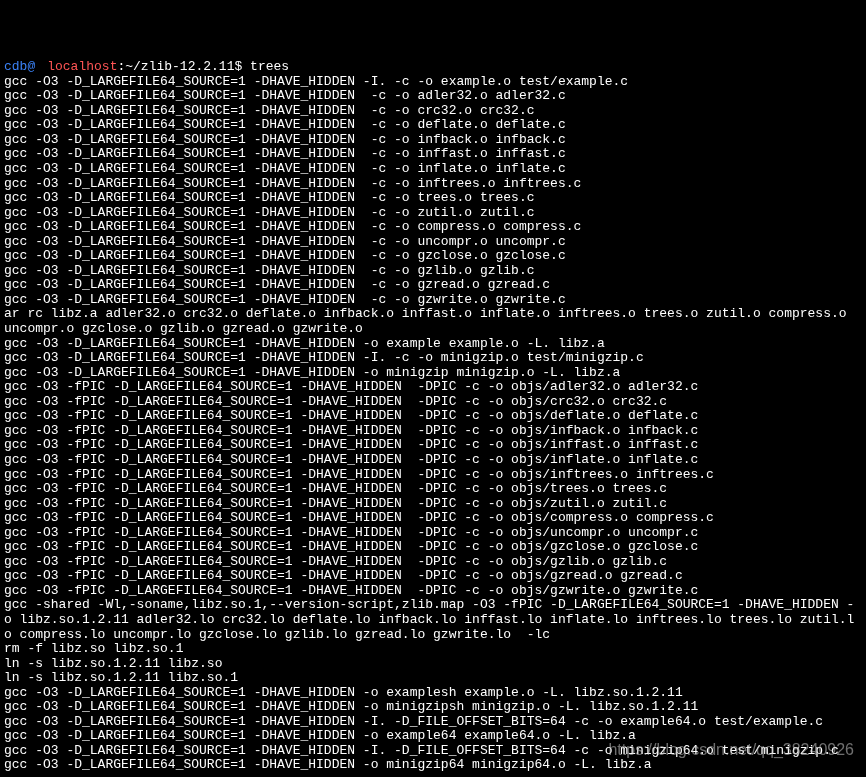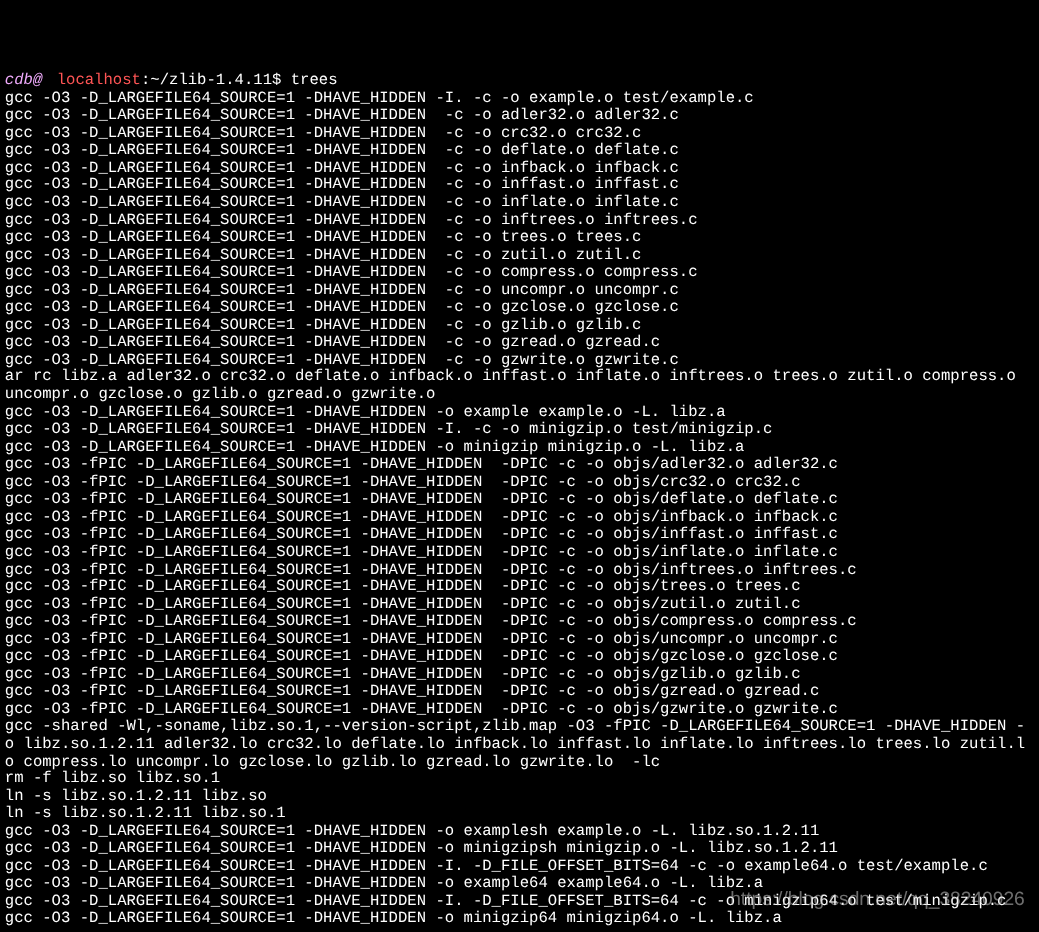--- a/index.html
+++ b/index.html
@@ -14,22 +14,21 @@
       font-size: 13px;
       line-height: 1.12;
       padding: 2px 4px;
       width: 866px;
       height: 777px;
       overflow: hidden;
       white-space: pre-wrap;
       word-break: break-all;
     }
     .prompt-user {
-      color: #f0abfc;
-      font-style: italic;
+      color: #3b82f6;
     }
     .prompt-host {
       color: #ff5555;
       padding-left: 12px;
     }
     .prompt-path {
       color: #ffffff;
     }
     .prompt-command {
       color: #ffffff;
@@ -41,21 +40,21 @@
       color: rgba(200, 200, 200, 0.55);
       font-size: 16px;
       font-family: Arial, sans-serif;
     }
   </style>
 </head>
 <body>
 
 
 
-<div><span><span class="prompt-user">cdb</span><span class="prompt-user">@</span><span class="prompt-host">localhost</span><span class="prompt-path">:</span><span class="prompt-path">~/zlib-1.4.11</span><span class="prompt-path">$ </span><span class="prompt-command">trees</span></span>
+<div><span><span class="prompt-user">cdb</span><span class="prompt-user">@</span><span class="prompt-host">localhost</span><span class="prompt-path">:</span><span class="prompt-path">~/zlib-12.2.11</span><span class="prompt-path">$ </span><span class="prompt-command">trees</span></span>
 <span id="output-container">gcc -O3 -D_LARGEFILE64_SOURCE=1 -DHAVE_HIDDEN -I. -c -o example.o test/example.c
 gcc -O3 -D_LARGEFILE64_SOURCE=1 -DHAVE_HIDDEN  -c -o adler32.o adler32.c
 gcc -O3 -D_LARGEFILE64_SOURCE=1 -DHAVE_HIDDEN  -c -o crc32.o crc32.c
 gcc -O3 -D_LARGEFILE64_SOURCE=1 -DHAVE_HIDDEN  -c -o deflate.o deflate.c
 gcc -O3 -D_LARGEFILE64_SOURCE=1 -DHAVE_HIDDEN  -c -o infback.o infback.c
 gcc -O3 -D_LARGEFILE64_SOURCE=1 -DHAVE_HIDDEN  -c -o inffast.o inffast.c
 gcc -O3 -D_LARGEFILE64_SOURCE=1 -DHAVE_HIDDEN  -c -o inflate.o inflate.c
 gcc -O3 -D_LARGEFILE64_SOURCE=1 -DHAVE_HIDDEN  -c -o inftrees.o inftrees.c
 gcc -O3 -D_LARGEFILE64_SOURCE=1 -DHAVE_HIDDEN  -c -o trees.o trees.c
 gcc -O3 -D_LARGEFILE64_SOURCE=1 -DHAVE_HIDDEN  -c -o zutil.o zutil.c

